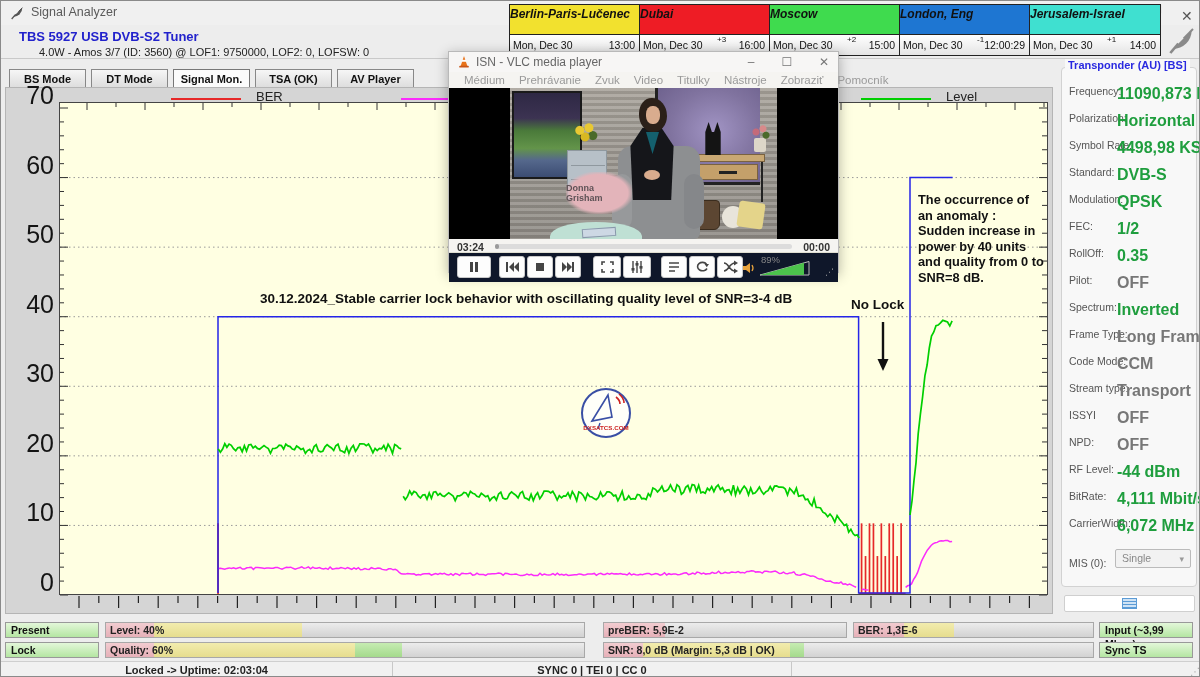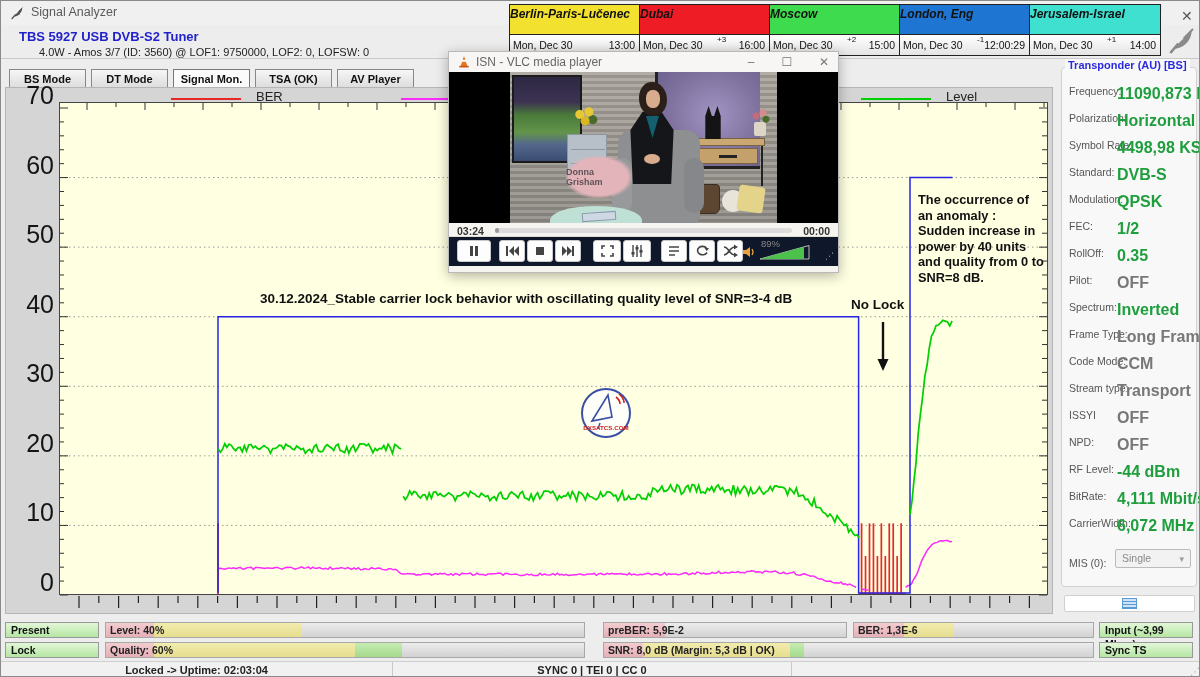--- a/index.html
+++ b/index.html
@@ -439,20 +439,30 @@
     <svg id="vlc-cone" viewBox="0 0 16 16">
         <polygon points="8,1 12,13 4,13" fill="#e8731a"></polygon>
         <rect x="5.6" y="5.5" width="4.8" height="2.2" fill="#fff"></rect>
         <rect x="2.5" y="12.2" width="11" height="2.2" rx="1" fill="#c9571a"></rect>
       </svg>
     <span id="vlc-title">ISN - VLC media player</span>
     <span class="vlc-winbtn" style="left:295px">–</span>
     <span class="vlc-winbtn" style="left:331px">☐</span>
     <span class="vlc-winbtn" style="left:368px">✕</span>
   </div>
+  <div id="vlc-menu">
+      <span class="menu-item">Médium</span>
+      <span class="menu-item">Prehrávanie</span>
+      <span class="menu-item">Zvuk</span>
+      <span class="menu-item">Video</span>
+      <span class="menu-item">Titulky</span>
+      <span class="menu-item">Nástroje</span>
+      <span class="menu-item">Zobraziť</span>
+      <span class="menu-item">Pomocník</span>
+    </div>
   <div id="vlc-video">
     <div id="scene">
       <div class="stripewall"></div>
       <div id="tv-left"></div>
       <div id="purple-panel"></div>
       <div id="dresser"></div>
       <div id="flowers-y"></div>
       <div id="console"></div>
       <div id="console-legs"></div>
       <div id="console-drawer"></div>

